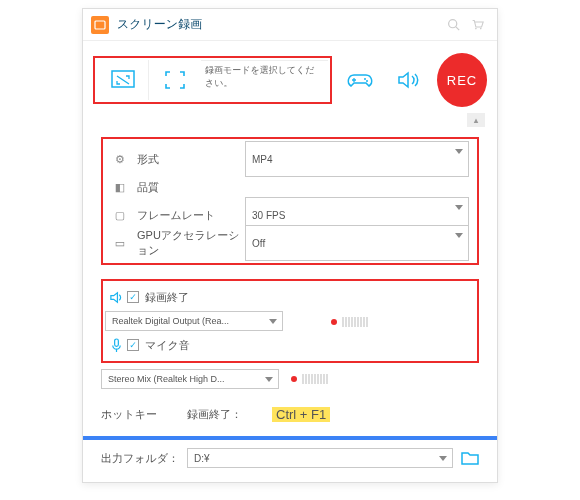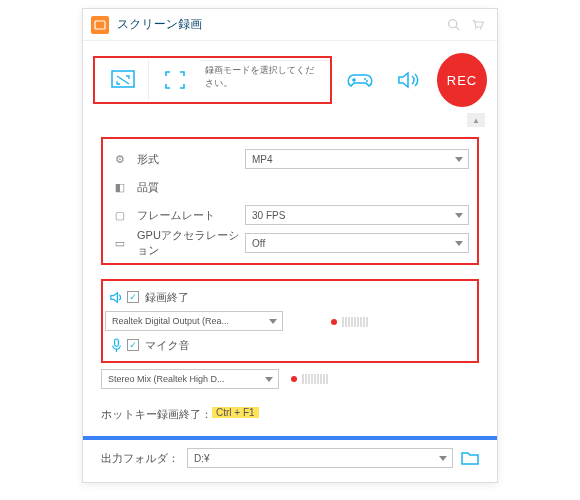--- a/index.html
+++ b/index.html
@@ -17,34 +17,34 @@
 .modehint{font-size:9px;color:#666;padding:3px 4px;border-top:1px solid #eee}
 .toolicon{width:44px;height:40px;display:flex;align-items:center;justify-content:center;color:#19b3ef;cursor:pointer}
 .recbtn{width:54px;height:54px;border-radius:50%;background:#ec2b2b;color:#fff;font-size:13px;font-weight:400;display:flex;align-items:center;justify-content:center;margin-left:auto;cursor:pointer;letter-spacing:1px}
 .toggle{display:flex;justify-content:flex-end;padding:2px 12px}
 .toggle .chev{width:18px;height:14px;background:#eee;display:flex;align-items:center;justify-content:center;color:#999;font-size:9px;cursor:pointer}
 .section{padding:8px 18px}
 .redframe{border:2px solid #ec2b2b;padding:6px 8px}
 .row{display:flex;align-items:center;height:28px;font-size:11px;color:#555}
 .row .ricon{width:18px;display:flex;justify-content:center;color:#888}
 .row .lbl{width:116px;padding-left:8px}
-.sel{flex:1;height:20px;border:1px solid #c9c9c9;background:#fff;font-size:10px;padding:0 8px 0 6px;color:#555;display:flex;align-items:center;position:relative;cursor:pointer}
+.sel{flex:1;height:36px;border:1px solid #c9c9c9;background:#fff;font-size:10px;padding:0 8px 0 6px;color:#555;display:flex;align-items:center;position:relative;cursor:pointer}
 .sel::after{content:"";position:absolute;right:5px;top:7px;border-left:4px solid transparent;border-right:4px solid transparent;border-top:5px solid #888}
 .audio{padding:6px 18px 2px}
 .arow{display:flex;align-items:center;height:24px;font-size:11px;color:#555}
 .aicon{width:22px;color:#19b3ef;display:flex;justify-content:center}
 .chk{width:12px;height:12px;border:1px solid #999;margin-right:6px;display:flex;align-items:center;justify-content:center;font-size:9px;color:#19b3ef;cursor:pointer}
 .asel{width:178px;height:20px;border:1px solid #c9c9c9;font-size:9px;padding:0 18px 0 6px;color:#555;display:flex;align-items:center;position:relative;cursor:pointer}
 .asel::after{content:"";position:absolute;right:5px;top:7px;border-left:4px solid transparent;border-right:4px solid transparent;border-top:5px solid #888}
 .meter{display:flex;align-items:center;margin-left:12px;gap:1px}
 .dot{width:6px;height:6px;border-radius:50%;background:#ec2b2b;margin-right:4px}
 .bar{width:2px;height:10px;background:#ddd}
 .audioframe{border:2px solid #ec2b2b;padding:4px 6px 4px 2px;margin-bottom:4px}
-.hotkey{padding:14px 18px;display:flex;align-items:flex-start;font-size:11px;color:#555;}
-.hk{background:#ffe35c;padding:0 4px;font-size:10px}
+.hotkey{padding:14px 18px;display:flex;align-items:flex-end;font-size:11px;color:#555;gap:30px}
+.hk{background:#ffe35c;padding:0 4px;font-size:13px}
 .out{padding:8px 18px 14px;display:flex;align-items:center;font-size:11px;color:#555;gap:8px;border-top:4px solid #3b82f6}
 .out .path{flex:1;height:20px;border:1px solid #c9c9c9;font-size:10px;padding:0 18px 0 6px;display:flex;align-items:center;position:relative;cursor:pointer}
 .out .path::after{content:"";position:absolute;right:5px;top:7px;border-left:4px solid transparent;border-right:4px solid transparent;border-top:5px solid #888}
 .folder{color:#19b3ef;cursor:pointer}
 </style>
 </head>
 <body>
 
 <div class="window">
 

